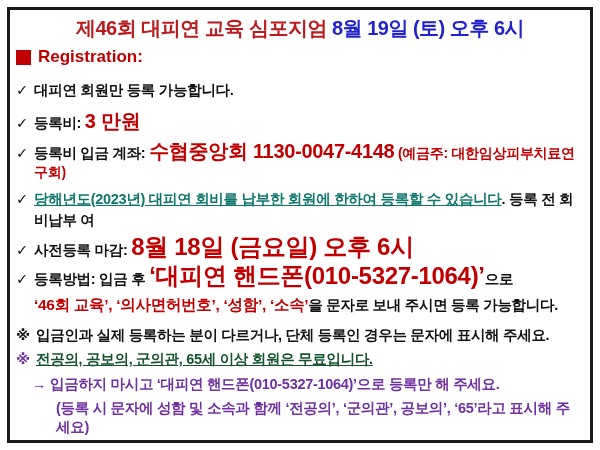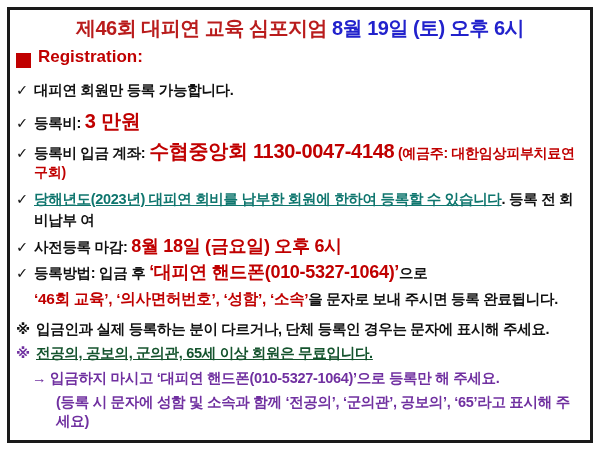--- a/index.html
+++ b/index.html
@@ -1,28 +1,28 @@
 <!DOCTYPE html>
 <html><head>
 <meta charset="utf-8">
 <style>
   html,body{margin:0;padding:0;background:#fff;}
   body{width:600px;height:450px;position:relative;font-family:"Liberation Sans","DejaVu Sans",sans-serif;font-weight:700;color:#111;}
   .frame{position:absolute;inset:7px;border:3px solid #1a1a1a;padding:5px 6px 4px 6px;overflow:hidden;box-sizing:border-box;}
   .title{ text-align:center;font-size:20px;line-height:26px;letter-spacing:-0.5px;}
   .title .t-main{color:#b91c1c;}
   .title .t-date{color:#2222cc;}
-  .reg-head{margin-top:5px;font-size:17px;line-height:22px;color:#c00000;display:flex;align-items:flex-end;gap:7px;}
+  .reg-head{margin-top:5px;font-size:17px;line-height:22px;color:#c00000;display:flex;align-items:center;gap:7px;}
   .reg-square{width:15px;height:15px;background:#c00000;display:inline-block;}
   .line{display:flex;align-items:baseline;font-size:14.5px;line-height:19px;letter-spacing:-0.3px;}
   .mark{flex:0 0 18px;color:#111;font-weight:400;}
   .mark.xmark{flex:0 0 20px;font-weight:700;}
   .txt{flex:1;}
   .big-red{color:#c00000;font-size:20px;line-height:24px;}
-  .mid-red{color:#c00000;font-size:18px;}
+  .mid-red{color:#c00000;font-size:24px;}
   .red-items{color:#c00000;font-size:15.5px;}
   .small-red{color:#c00000;font-size:14px;}
   .blue-u{color:#0f766e;text-decoration:underline;}
   .purple{color:#7030a0;}
   .purple-u{color:#14532d;text-decoration:underline;}
   .indent1{padding-left:16px;}
   .indent2{padding-left:18px;}
   .indent3{padding-left:40px;}
 </style>
 </head>
@@ -64,21 +64,21 @@
     <span class="mark">✓</span>
     <span class="txt"><span>사전등록 마감: </span><span class="mid-red">8월 18일 (금요일) 오후 6시</span></span>
   </div>
 
   <div class="line" style="margin-top:6px">
     <span class="mark">✓</span>
     <span class="txt"><span>등록방법: 입금 후 </span><span class="mid-red">‘대피연 핸드폰(010-5327-1064)’</span><span>으로</span></span>
   </div>
 
   <div class="line indent2" style="margin-top:6px">
-    <span class="txt"><span class="red-items">‘46회 교육’, ‘의사면허번호’, ‘성함’, ‘소속’</span><span>을 문자로 보내 주시면 등록 완료됩니다.</span></span>
+    <span class="txt"><span class="red-items">‘46회 교육’, ‘의사면허번호’, ‘성함’, ‘소속’</span><span>을 문자로 보내 주시면 등록 가능합니다.</span></span>
   </div>
 
   <div class="line" style="margin-top:11px">
     <span class="mark xmark">※</span>
     <span class="txt">입금인과 실제 등록하는 분이 다르거나, 단체 등록인 경우는 문자에 표시해 주세요.</span>
   </div>
 
   <div class="line" style="margin-top:5px">
     <span class="mark xmark purple">※</span>
     <span class="txt purple-u">전공의, 공보의, 군의관, 65세 이상 회원은 무료입니다.</span>

